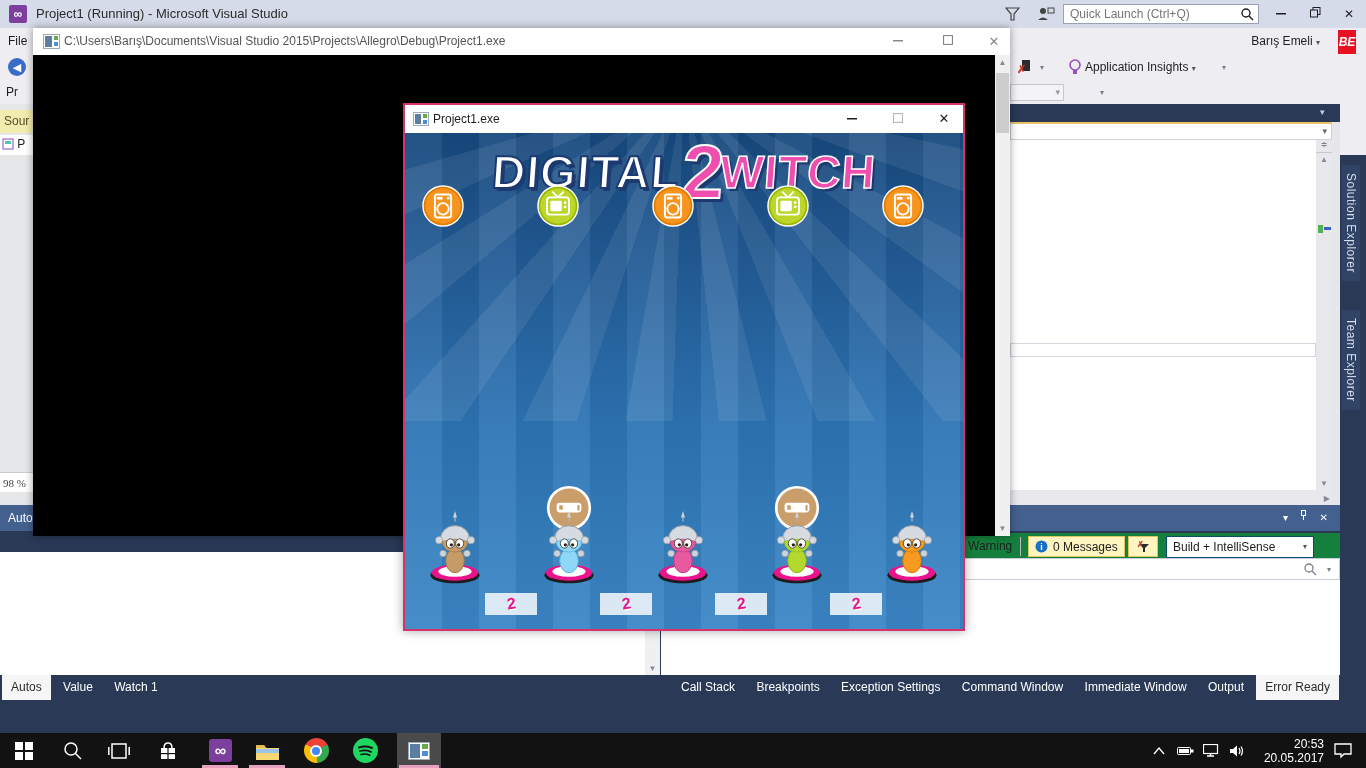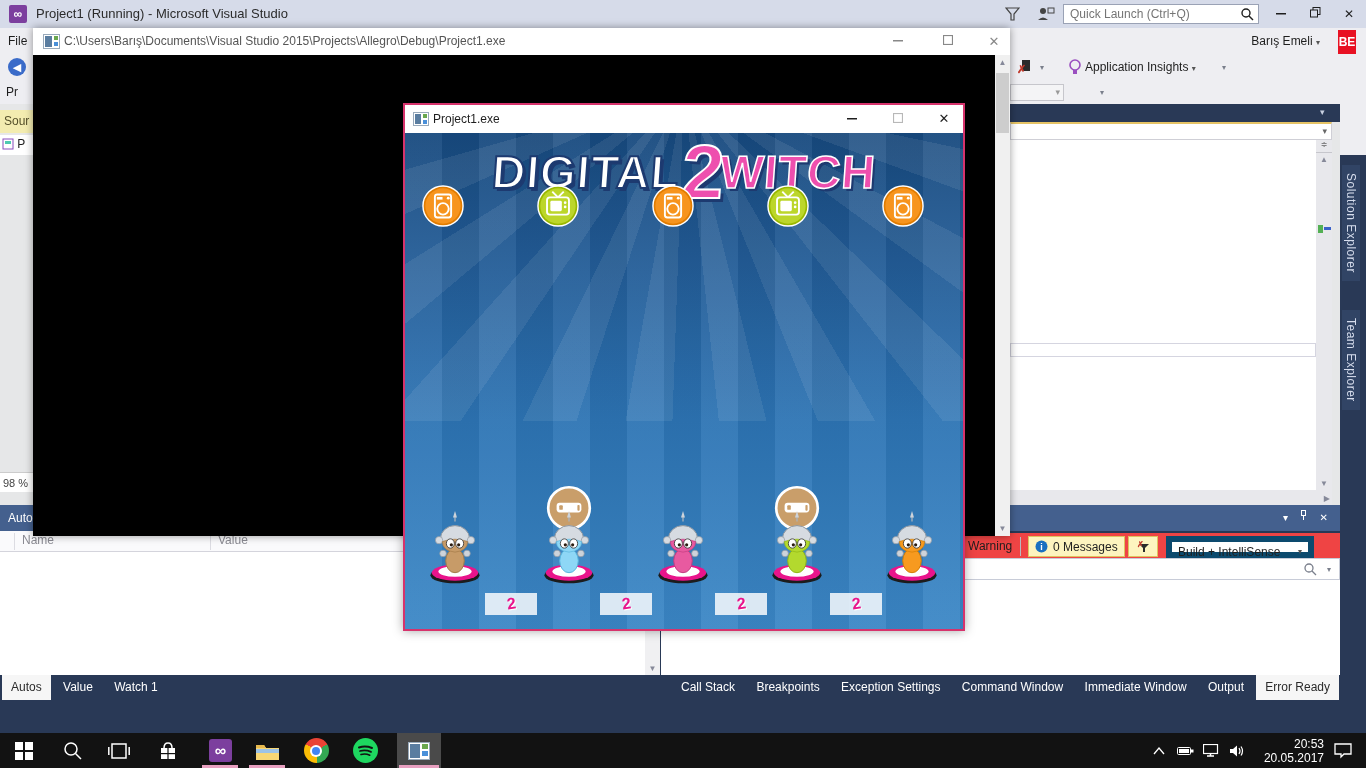--- a/index.html
+++ b/index.html
@@ -10,58 +10,58 @@
 
   
   .vs-titlebar { left:0; top:0; width:1366px; height:28px; background:#d6dbe9; }
   .vs-title-text { left:36px; top:0; height:28px; line-height:28px; font-size:13px; color:#2b2b2b; }
   .winbtn { top:0; height:28px; width:34px; text-align:center; line-height:28px; color:#1e1e1e; font-size:12px; }
   .ql-box { left:1063px; top:4px; width:196px; height:20px; background:#fff; border:1px solid #9aa2b5; display:flex; align-items:center; }
   .ql-box input { border:0; outline:0; flex:1; font-family:"Liberation Sans",sans-serif; font-size:12px; color:#666; padding-left:6px; background:transparent; }
   .menubar { left:0; top:28px; width:1366px; height:27px; background:#eeeef2; }
   .menu-item { left:8px; top:0; height:27px; line-height:27px; font-size:12px; color:#1e1e1e; }
   .user-name { right:46px; top:0; height:27px; line-height:27px; font-size:12px; color:#1e1e1e; }
-  .be-badge { left:1338px; top:30px; width:18px; height:24px; background:#e81123; color:#fff; font-weight:bold; font-size:12px; text-align:center; line-height:24px; }
+  .be-badge { left:1338px; top:30px; width:18px; height:24px; background:#e81123; color:#fff; font-weight:bold; font-size:12px; text-align:center; line-height:24px;font-style:italic; }
   .toolbar-row1 { left:0; top:55px; width:1366px; height:25px; background:#eeeef2; }
   .toolbar-row2 { left:0; top:80px; width:1366px; height:24px; background:#eeeef2; }
   .back-circle { left:8px; top:58px; width:18px; height:18px; border-radius:50%; background:#3a6bc9; color:#fff; font-size:11px; text-align:center; line-height:18px; }
   .app-insights { left:1085px; top:55px; height:25px; line-height:25px; font-size:12px; color:#1e1e1e; }
   .dis-combo { left:1010px; top:84px; width:54px; height:17px; background:#f4f4f6; border:1px solid #c6c6cc; color:#999; font-size:9px; text-align:right; line-height:15px; padding-right:3px; }
   .overflow { color:#7a7f8c; font-size:8px; }
 
   
   .editor-bg { left:0; top:104px; width:1340px; height:401px; background:#e6e7e8; }
   .doc-tabstrip { left:1010px; top:104px; width:330px; height:18px; background:#293956; }
   .navbar { left:1010px; top:122px; width:322px; height:18px; background:#fff; border:1px solid #cfcfd6; border-top:2px solid #e5c365; }
   .editor-white { left:0; top:140px; width:1316px; height:350px; background:#fff; }
   .editor-margin { left:0; top:155px; width:33px; height:317px; background:#e6e7e8; }
   .vscroll { left:1316px; top:140px; width:16px; height:350px; background:#e8e8ec; }
   .hscroll { left:1010px; top:490px; width:322px; height:15px; background:#e8e8ec; }
   .arrow-glyph { color:#868999; font-size:8px; text-align:center; }
-  .zoom-box { left:0; top:472px; width:33px; height:20px; background:#fff; border-top:1px solid #ccc; font-size:11px; color:#444; line-height:20px; padding-left:3px; }
+  .zoom-box { left:0; top:472px; width:33px; height:20px; background:#fff; border-top:1px solid #ccc; font-size:11px; color:#444; line-height:20px; padding-left:3px;font-family:Liberation Serif, serif; }
   .src-tab { left:0; top:110px; width:33px; height:23px; background:#f3ecb0; color:#55502a; font-size:12px; line-height:23px; padding-left:4px; overflow:hidden; }
   .p-item { left:0; top:135px; width:33px; height:18px; background:#fff; font-size:12px; line-height:18px; overflow:hidden; }
 
   
   .side-strip-top { left:1340px; top:55px; width:26px; height:100px; background:#eeeef2; }
   .side-strip { left:1340px; top:155px; width:26px; height:545px; background:#293956; }
   .vtab { writing-mode:vertical-rl; color:#d6dded; font-size:12px; background:#314465; padding:8px 2px; letter-spacing:0.5px; }
 
   
   .dock-bg { left:0; top:505px; width:1366px; height:195px; background:#293956; }
   .tool-title { height:26px; background:#44608e; color:#fff; font-size:12px; line-height:26px; }
   .autos-panel { left:0; top:505px; width:660px; height:170px; }
   .autos-header { left:0; top:26px; width:660px; height:21px; background:#fafafc; border-bottom:1px solid #d4d4dc; color:#8a8a92; }
   .col-div { top:2px; width:1px; height:17px; background:#dcdce2; }
   .autos-grid { left:0; top:47px; width:660px; height:123px; background:#fff; }
   .grid-scroll { left:645px; top:0; width:15px; height:123px; background:#f0f0f2; }
   .errlist-panel { left:661px; top:505px; width:679px; height:170px; }
-  .errlist-toolbar { left:0; top:28px; width:679px; height:27px; background:#ef4444; }
+  .errlist-toolbar { left:0; top:28px; width:679px; height:27px; background:#15803d; }
   .yellow-btn { height:21px; background:#fdf4bf; border:1px solid #dcc45f; display:flex; align-items:center; padding:0 6px; gap:5px; font-size:12px; color:#1e1e1e; }
-  .build-combo { width:148px; height:22px; background:#fff; border:6px solid #0c4a6e; font-size:12px; line-height:20px; padding-left:6px; color:#1e1e1e; }
+  .build-combo { width:148px; height:22px; background:#fff; border:1px solid #0c4a6e; font-size:12px; line-height:20px; padding-left:6px; color:#1e1e1e; }
   .errlist-search { left:0; top:53px; width:679px; height:22px; background:#fff; border:1px solid #c8ccd8; }
   .errlist-content { left:0; top:75px; width:679px; height:95px; background:#fff; }
   .title-icons { color:#fff; font-size:10px; }
 
   
   .tab-band { left:0; top:675px; width:1366px; height:25px; }
   .dock-tab { display:inline-block; height:25px; line-height:25px; padding:0 9px; font-size:12px; color:#fff; }
   .dock-tab.active { background:#f6f6f6; color:#2b2b2b; }
 
   
@@ -198,27 +198,20 @@
   <div class="abs side-strip-top"></div>
   <div class="abs side-strip">
     <div class="vtab" style="position:absolute;left:2px;top:10px">Solution Explorer</div>
     <div class="vtab" style="position:absolute;left:2px;top:155px">Team Explorer</div>
   </div>
 
   <div class="abs dock-bg"></div>
 
   <div class="abs autos-panel">
     <div class="abs tool-title" style="left:0;top:0;width:660px;padding-left:8px">Autos</div>
-    <div class="abs autos-header">
-      <span class="abs" style="left:22px;top:2px">Name</span>
-      <span class="abs" style="left:218px;top:2px">Value</span>
-      <div class="abs col-div" style="left:14px"></div>
-      <div class="abs col-div" style="left:210px"></div>
-      <div class="abs col-div" style="left:445px"></div>
-    </div>
     <div class="abs autos-grid">
       <div class="abs grid-scroll">
         <div class="abs arrow-glyph" style="left:0;bottom:2px;width:15px">▼</div>
       </div>
     </div>
   </div>
 
   <div class="abs errlist-panel">
     <div class="abs tool-title" style="left:0;top:0;width:679px">
       <span class="abs title-icons" style="right:52px;top:0">▾</span>

